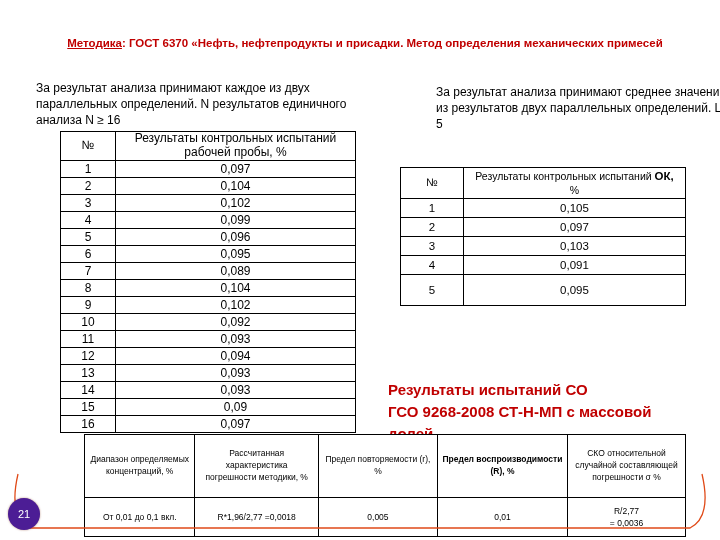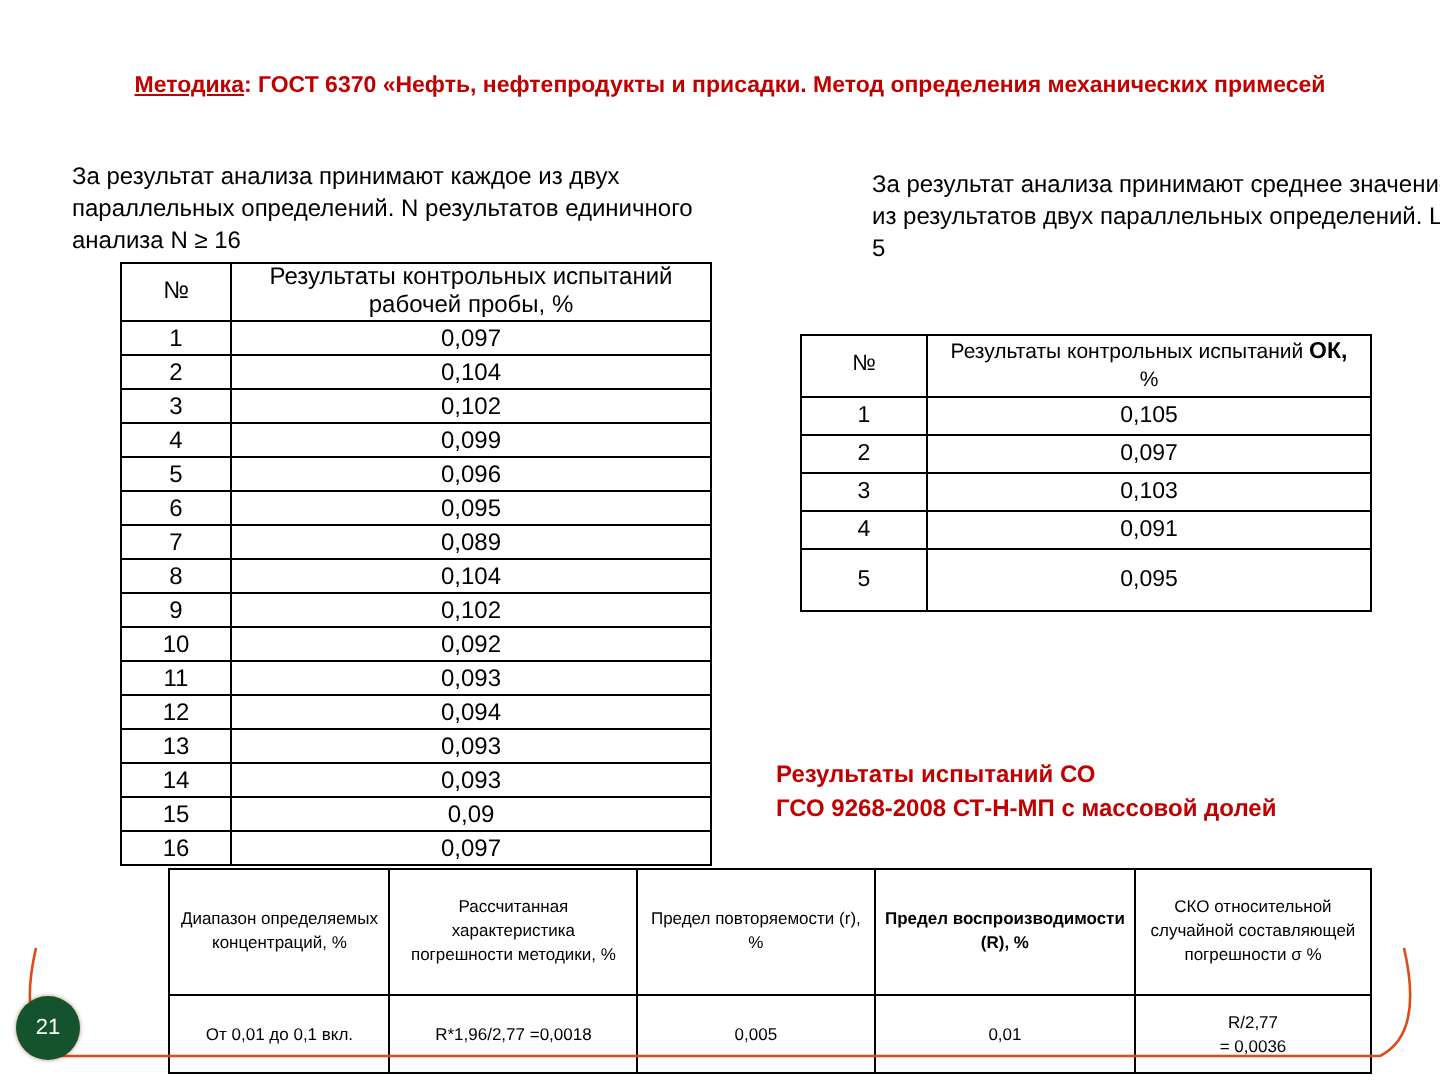--- a/index.html
+++ b/index.html
@@ -83,21 +83,21 @@
   #tbl-ok td { height: 18px; font-size: 11.5px; }
   #tbl-ok tr.tall td { height: 30px; }
   #tbl-ok .c-num { width: 58px; }
 
   
   .red-note {
     position: absolute;
     left: 388px;
     top: 379px;
     width: 300px;
-    font-size: 12px;
+    font-size: 15px;
     font-weight: bold;
     color: #C00000;
     line-height: 1.45;
   }
 
   
   #tbl-metro {
     left: 84px;
     top: 434px;
     width: 602px;
@@ -122,21 +122,21 @@
   #tbl-metro td.two-line { line-height: 1.45; }
 
   
   .page-badge {
     position: absolute;
     left: 8px;
     top: 498px;
     width: 32px;
     height: 32px;
     border-radius: 50%;
-    background: #14532d;
+    background: #4c1d95;
     color: #ffffff;
     font-size: 11px;
     display: flex;
     align-items: center;
     justify-content: center;
     box-shadow: 0 0 2px rgba(120,40,10,.55);
   }
 
   
   .swoosh {

